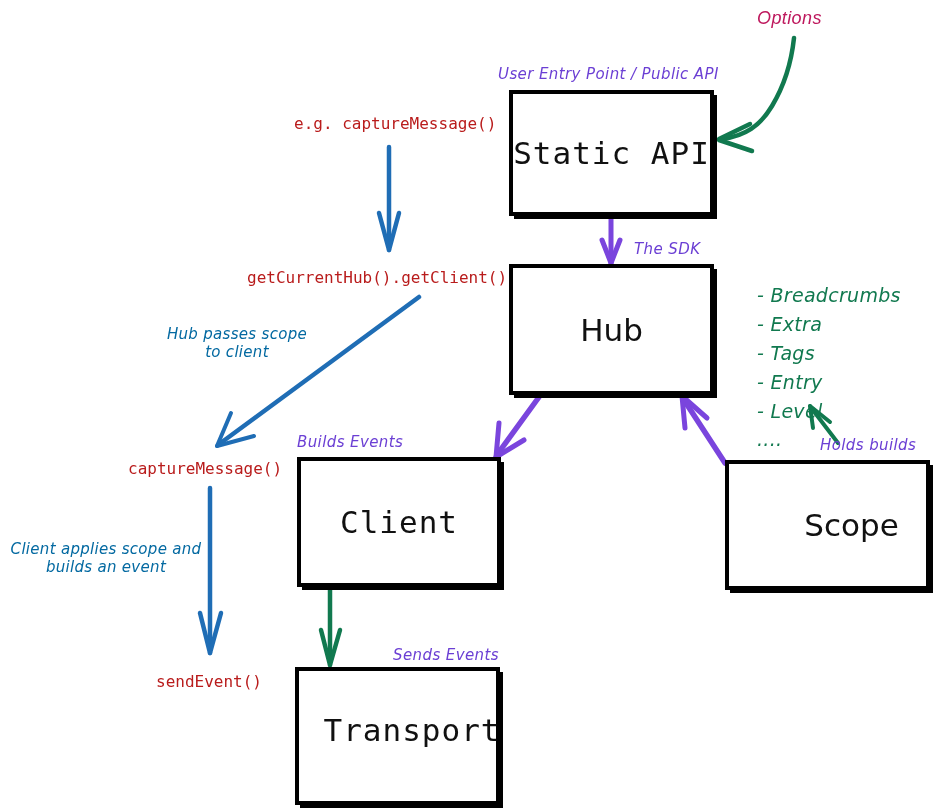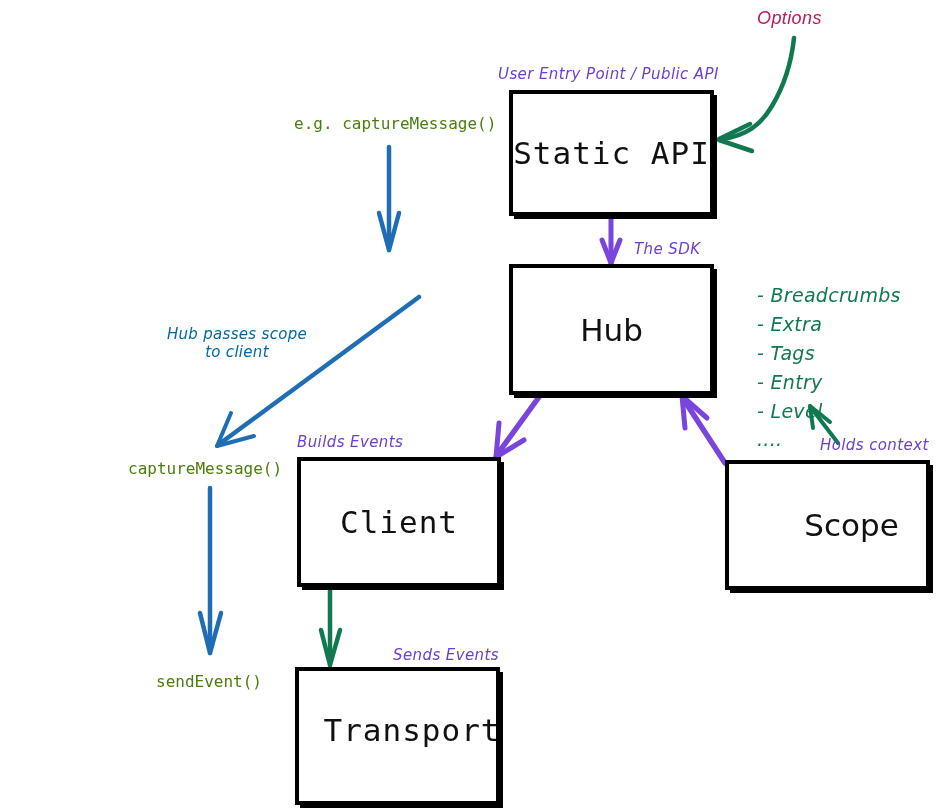--- a/index.html
+++ b/index.html
@@ -72,21 +72,21 @@
   .ann-blue-prose {
     color: #0369a1;
     font-family: "DejaVu Sans", "Liberation Sans", sans-serif;
     font-size: 15px;
     font-style: italic;
     text-align: center;
     letter-spacing: 0.3px;
     line-height: 1.22;
   }
   .ann-blue-code {
-    color: #4d7c0f;
+    color: #b91c1c;
     font-family: "DejaVu Sans Mono", "Liberation Mono", monospace;
     font-size: 16px;
     letter-spacing: 0px;
   }
   .ctx-list {
     position: absolute;
     color: #11794f;
     font-family: "DejaVu Sans", "Liberation Sans", sans-serif;
     font-size: 19px;
     font-style: italic;
@@ -180,32 +180,37 @@
   <div class="ann ann-green" style="left:757px; top:8px;">Options</div>
 
   <div class="ann ann-purple" style="left:498px; top:66px;">User Entry Point / Public API</div>
 
   <div class="ann ann-purple" style="left:634px; top:241px;">The SDK</div>
 
   <div class="ann ann-purple" style="left:297px; top:434px;">Builds Events</div>
 
   <div class="ann ann-purple" style="left:393px; top:647px;">Sends Events</div>
 
-  <div class="ann ann-purple" style="left:820px; top:437px;">Holds context</div>
+  <div class="ann ann-purple" style="left:820px; top:437px;">Holds builds</div>
 
   <div class="ann ann-blue-code" style="left:294px; top:115px;">e.g. captureMessage()</div>
 
+  <div class="ann ann-blue-code" style="left:247px; top:269px;">getCurrentHub().getClient()</div>
 
   <div class="ann ann-blue-prose" style="left:163px; top:325px; width:148px;">
     <div>Hub passes scope</div>
     <div>to client</div>
   </div>
 
   <div class="ann ann-blue-code" style="left:128px; top:460px;">captureMessage()</div>
 
+  <div class="ann ann-blue-prose" style="left:8px; top:540px; width:196px;">
+    <div>Client applies scope and</div>
+    <div>builds an event</div>
+  </div>
 
   <div class="ann ann-blue-code" style="left:156px; top:673px;">sendEvent()</div>
 
   <div class="ctx-list" style="left:757px; top:281px;">
     <div>- Breadcrumbs</div>
     <div>- Extra</div>
     <div>- Tags</div>
     <div>- Entry</div>
     <div>- Level</div>
     <div>....</div>

